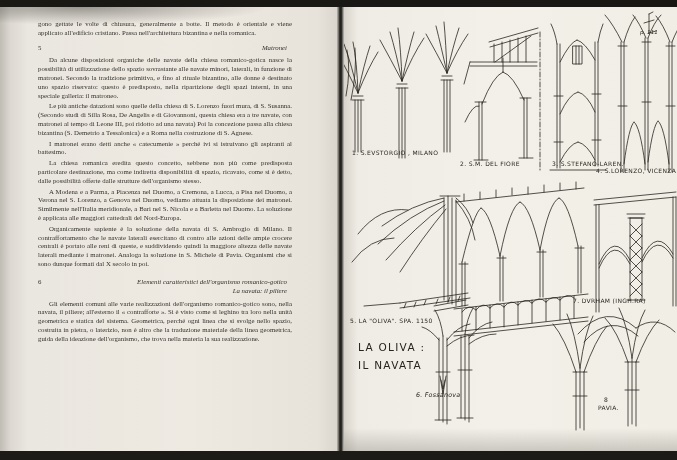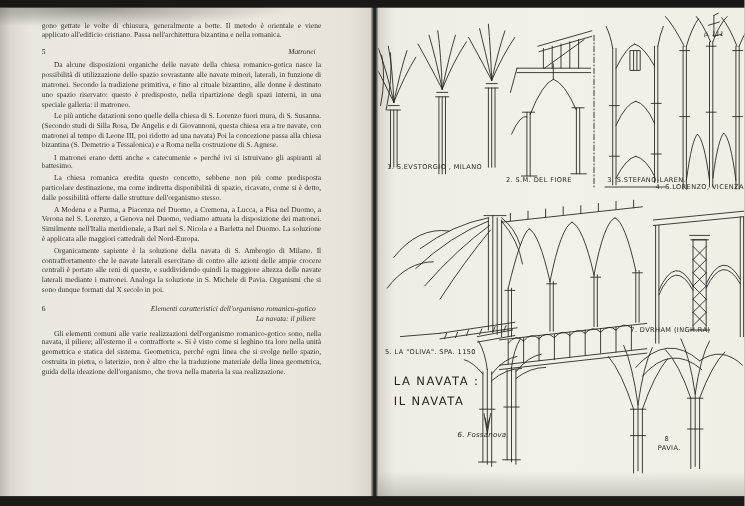--- a/index.html
+++ b/index.html
@@ -165,21 +165,21 @@
       <span class="lbl" style="left:8px;top:149px">1. S.EVSTORGIO , MILANO</span>
       <span class="lbl" style="left:116px;top:160px">2. S.M. DEL FIORE</span>
       <span class="lbl" style="left:208px;top:160px">3. S.STEFANO-LAREN.</span>
       <span class="lbl" style="left:252px;top:167px">4. S.LORENZO, VICENZA</span>
       <span class="lbl" style="left:6px;top:317px">5. LA "OLIVA". SPA. 1150</span>
       <span class="lbl" style="left:229px;top:297px">7. DVRHAM (INGH.RA)</span>
       <span class="lbl hand-it" style="left:72px;top:391px">6. Fossanova</span>
       <span class="lbl" style="left:260px;top:396px">8</span>
       <span class="lbl" style="left:254px;top:404px">PAVIA.</span>
 
-      <span class="cap-line" style="left:14px;top:341px">LA NAVATA :</span>
+      <span class="cap-line" style="left:14px;top:341px">LA OLIVA :</span>
       <span class="cap-line" style="left:14px;top:359px">IL NAVATA</span>
 
       <span class="pref" style="left:296px;top:29px">p. 111</span>
     </div>
     <div class="rp-shadow"></div>
   </div>
 
   <div class="gutter"></div>
   <div class="bar-top"></div>
   <div class="bar-bottom"></div>

